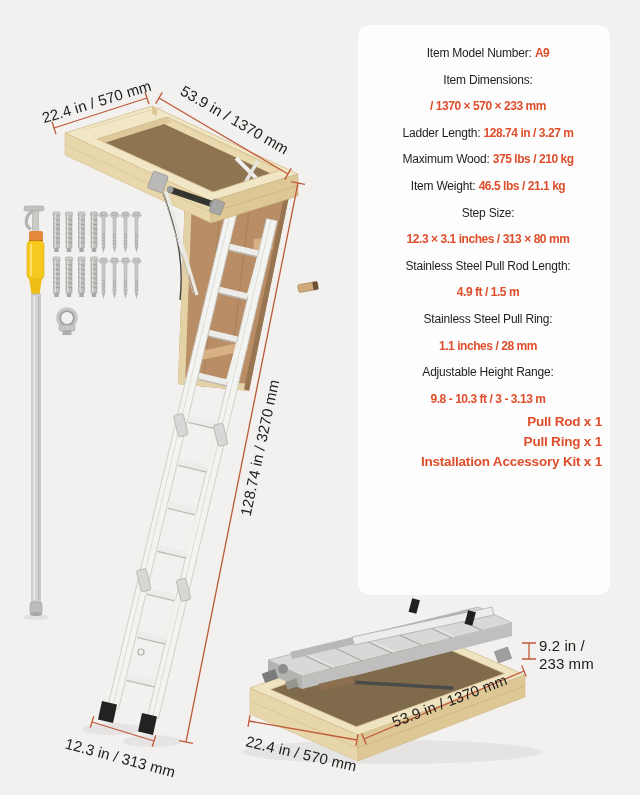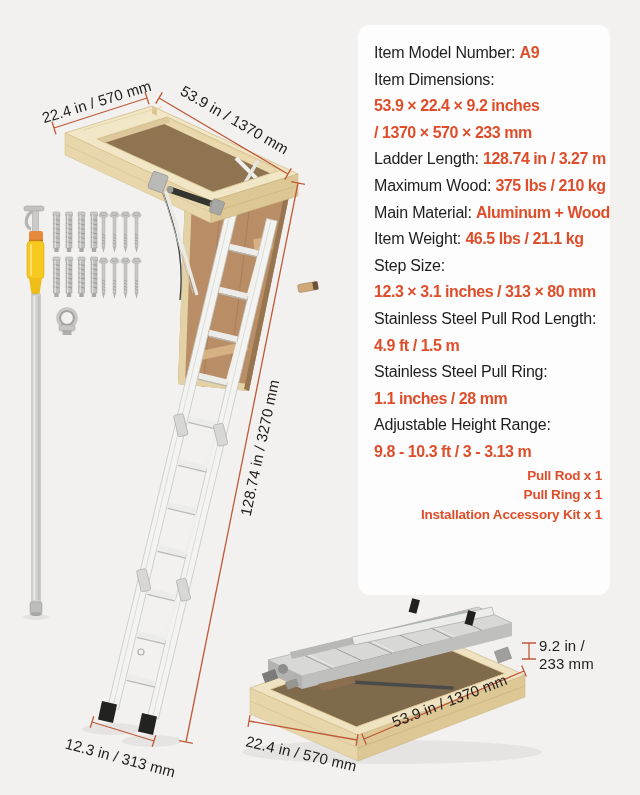--- a/index.html
+++ b/index.html
@@ -10,21 +10,21 @@
   body{font-family:"Liberation Sans",sans-serif;background:var(--background);}
   #stage{position:relative;width:640px;height:795px;background:var(--background);overflow:hidden;}
   #diagram-svg{position:absolute;left:0;top:0;}
   .dim{stroke:var(--dim-line);stroke-width:1.3;fill:none;}
   .dimlabel{fill:var(--ink);font-size:15px;font-family:"Liberation Sans",sans-serif;letter-spacing:.1px;}
   #spec-panel{
     position:absolute;left:358px;top:25px;width:252px;height:570px;
     background:var(--panel);border-radius:12px;box-sizing:border-box;
     padding:15px 8px 10px 16px;
   }
-  .spec-row{font-size:16px;line-height:26.6px;color:#1e1e1e;white-space:nowrap;letter-spacing:-0.2px;}
+  .spec-row{font-size:12px;line-height:26.6px;color:#1e1e1e;white-space:nowrap;letter-spacing:-0.2px;text-align:center;}
   .spec-value{color:var(--accent);font-weight:700;letter-spacing:-0.45px;}
   .pkg-item{font-size:13.5px;line-height:19.8px;font-weight:700;color:var(--accent);white-space:nowrap;letter-spacing:-0.2px;text-align:right;}
 </style>
 </head>
 <body>
 
 <div id="stage">
 
   <svg id="diagram-svg" width="640" height="795" viewBox="0 0 640 795">
     <defs>
@@ -251,25 +251,23 @@
     <text class="dimlabel" x="120" y="759" transform="rotate(15 120 759)" text-anchor="middle" dominant-baseline="middle">12.3 in / 313 mm</text>
     <text class="dimlabel" x="301" y="755" transform="rotate(13 301 755)" text-anchor="middle" dominant-baseline="middle">22.4 in / 570 mm</text>
     <text class="dimlabel" x="450" y="702" transform="rotate(-21 450 702)" text-anchor="middle" dominant-baseline="middle">53.9 in / 1370 mm</text>
     <text class="dimlabel" x="539" y="647" text-anchor="start" dominant-baseline="middle">9.2 in /</text>
     <text class="dimlabel" x="539" y="665" text-anchor="start" dominant-baseline="middle">233 mm</text>
   </svg>
 
   <div id="spec-panel">
     <div class="spec-row"><span>Item Model Number: </span><span class="spec-value">A9</span></div>
     <div class="spec-row"><span>Item Dimensions:</span><span class="spec-value"></span></div>
-    <div class="spec-row"><span></span><span class="spec-value">53.9 × 22.4 × 9.2 inches</span></div>
     <div class="spec-row"><span></span><span class="spec-value">/ 1370 × 570 × 233 mm</span></div>
     <div class="spec-row"><span>Ladder Length: </span><span class="spec-value">128.74 in / 3.27 m</span></div>
     <div class="spec-row"><span>Maximum Wood: </span><span class="spec-value">375 lbs / 210 kg</span></div>
-    <div class="spec-row"><span>Main Material: </span><span class="spec-value">Aluminum + Wood</span></div>
     <div class="spec-row"><span>Item Weight: </span><span class="spec-value">46.5 lbs / 21.1 kg</span></div>
     <div class="spec-row"><span>Step Size:</span><span class="spec-value"></span></div>
     <div class="spec-row"><span></span><span class="spec-value">12.3 × 3.1 inches / 313 × 80 mm</span></div>
     <div class="spec-row"><span>Stainless Steel Pull Rod Length:</span><span class="spec-value"></span></div>
     <div class="spec-row"><span></span><span class="spec-value">4.9 ft / 1.5 m</span></div>
     <div class="spec-row"><span>Stainless Steel Pull Ring:</span><span class="spec-value"></span></div>
     <div class="spec-row"><span></span><span class="spec-value">1.1 inches / 28 mm</span></div>
     <div class="spec-row"><span>Adjustable Height Range:</span><span class="spec-value"></span></div>
     <div class="spec-row"><span></span><span class="spec-value">9.8 - 10.3 ft / 3 - 3.13 m</span></div>
     <div class="pkg-item">Pull Rod x 1</div>

